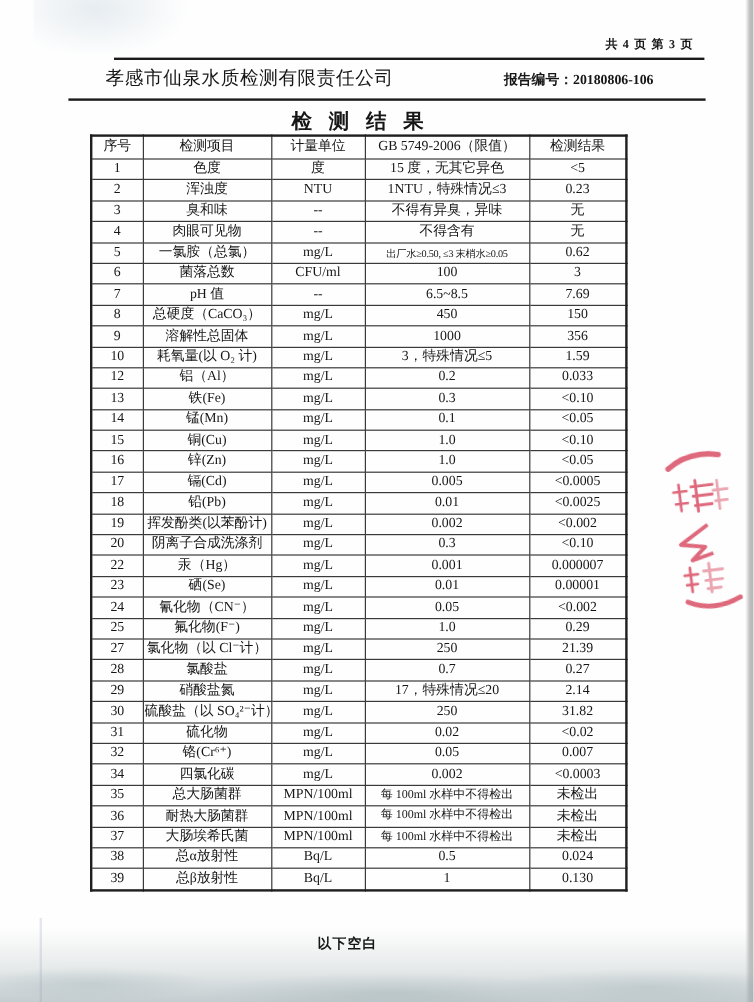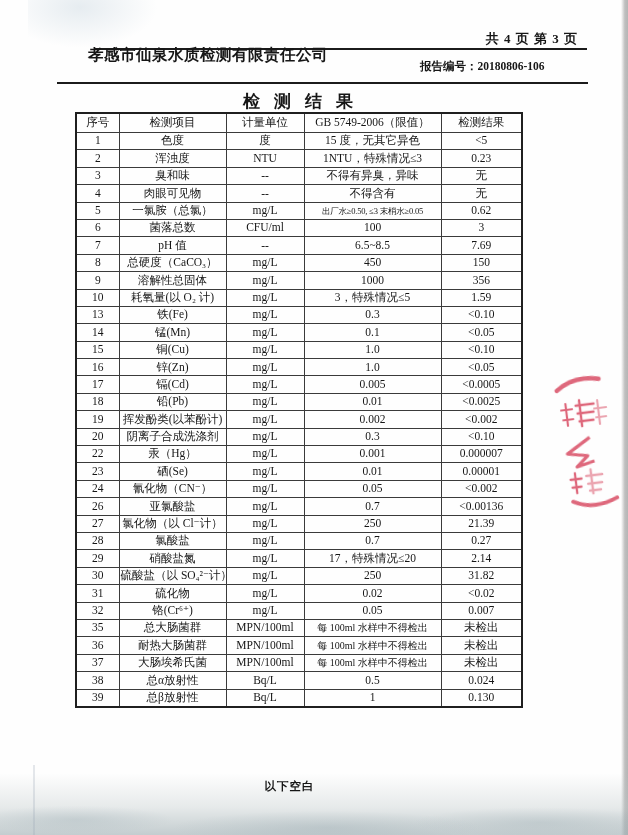--- a/index.html
+++ b/index.html
@@ -14,24 +14,24 @@
   .scan-noise-bottom{position:absolute;left:0;right:0;bottom:0;height:62px;pointer-events:none;
     background:
       radial-gradient(ellipse 140px 20px at 12% 75%, rgba(140,160,168,0.25), transparent 70%),
       radial-gradient(ellipse 220px 24px at 52% 88%, rgba(148,166,173,0.30), transparent 70%),
       radial-gradient(ellipse 180px 22px at 86% 80%, rgba(148,166,173,0.28), transparent 70%),
       linear-gradient(to bottom, rgba(193,203,202,0) 0%, rgba(186,196,197,0.35) 55%, rgba(164,178,182,0.65) 100%);}
   .scan-noise-topleft{position:absolute;left:28px;top:0;width:130px;height:48px;pointer-events:none;
     background:radial-gradient(ellipse at 40% 15%, rgba(168,190,205,0.28), transparent 70%);}
   .scan-line-left{position:absolute;left:33px;bottom:0;height:70px;width:2px;background:rgba(150,165,180,0.25);}
 
-  .pagination{position:absolute;top:30px;right:50px;font-size:13px;font-weight:bold;letter-spacing:1px;}
+  .pagination{position:absolute;top:30px;right:50px;font-size:10px;font-weight:bold;letter-spacing:1px;}
   .rule-1{position:absolute;left:95px;top:48px;width:492px;height:2px;background:#1b1b1b;}
   .rule-2{position:absolute;left:57px;top:82px;width:531px;height:2px;background:#1b1b1b;}
-  .company{position:absolute;left:88px;top:45px;font-size:15.5px;font-weight:bold;
+  .company{position:absolute;left:88px;top:55px;font-size:15.5px;font-weight:normal;
     font-family:"Liberation Sans","DejaVu Sans",sans-serif;letter-spacing:0.5px;}
   .report-no{position:absolute;left:392px;top:59px;font-size:11.5px;font-weight:bold;margin-left:28px;}
   .doc-title{position:absolute;left:75px;top:90px;width:446px;text-align:center;
     font-size:17px;font-weight:bold;letter-spacing:14px;text-indent:14px;
     font-family:"Liberation Sans","DejaVu Sans",sans-serif;}
 
   table.results{
     position:absolute;left:75px;top:112px;width:446px;
     border-collapse:collapse;table-layout:fixed;
     border:2px solid #1f1f1f;
@@ -154,20 +154,27 @@
         <td>356</td>
       </tr>
       <tr>
         <td>10</td>
         <td>耗氧量(以 O₂ 计)</td>
         <td>mg/L</td>
         <td>3，特殊情况≤5</td>
         <td>1.59</td>
       </tr>
       <tr>
+        <td>12</td>
+        <td>铝（Al）</td>
+        <td>mg/L</td>
+        <td>0.2</td>
+        <td>0.033</td>
+      </tr>
+      <tr>
         <td>13</td>
         <td>铁(Fe)</td>
         <td>mg/L</td>
         <td>0.3</td>
         <td>&lt;0.10</td>
       </tr>
       <tr>
         <td>14</td>
         <td>锰(Mn)</td>
         <td>mg/L</td>
@@ -231,25 +238,25 @@
         <td>0.00001</td>
       </tr>
       <tr>
         <td>24</td>
         <td>氰化物（CN⁻）</td>
         <td>mg/L</td>
         <td>0.05</td>
         <td>&lt;0.002</td>
       </tr>
       <tr>
-        <td>26</td>
-        <td>亚氯酸盐</td>
-        <td>mg/L</td>
-        <td>0.7</td>
-        <td>&lt;0.00136</td>
+        <td>25</td>
+        <td>氟化物(F⁻)</td>
+        <td>mg/L</td>
+        <td>1.0</td>
+        <td>0.29</td>
       </tr>
       <tr>
         <td>27</td>
         <td>氯化物（以 Cl⁻计）</td>
         <td>mg/L</td>
         <td>250</td>
         <td>21.39</td>
       </tr>
       <tr>
         <td>28</td>
@@ -278,20 +285,27 @@
         <td>mg/L</td>
         <td>0.02</td>
         <td>&lt;0.02</td>
       </tr>
       <tr>
         <td>32</td>
         <td>铬(Cr⁶⁺)</td>
         <td>mg/L</td>
         <td>0.05</td>
         <td>0.007</td>
+      </tr>
+      <tr>
+        <td>34</td>
+        <td>四氯化碳</td>
+        <td>mg/L</td>
+        <td>0.002</td>
+        <td>&lt;0.0003</td>
       </tr>
       <tr>
         <td>35</td>
         <td>总大肠菌群</td>
         <td>MPN/100ml</td>
         <td class="sm">每 100ml 水样中不得检出</td>
         <td>未检出</td>
       </tr>
       <tr>
         <td>36</td>

